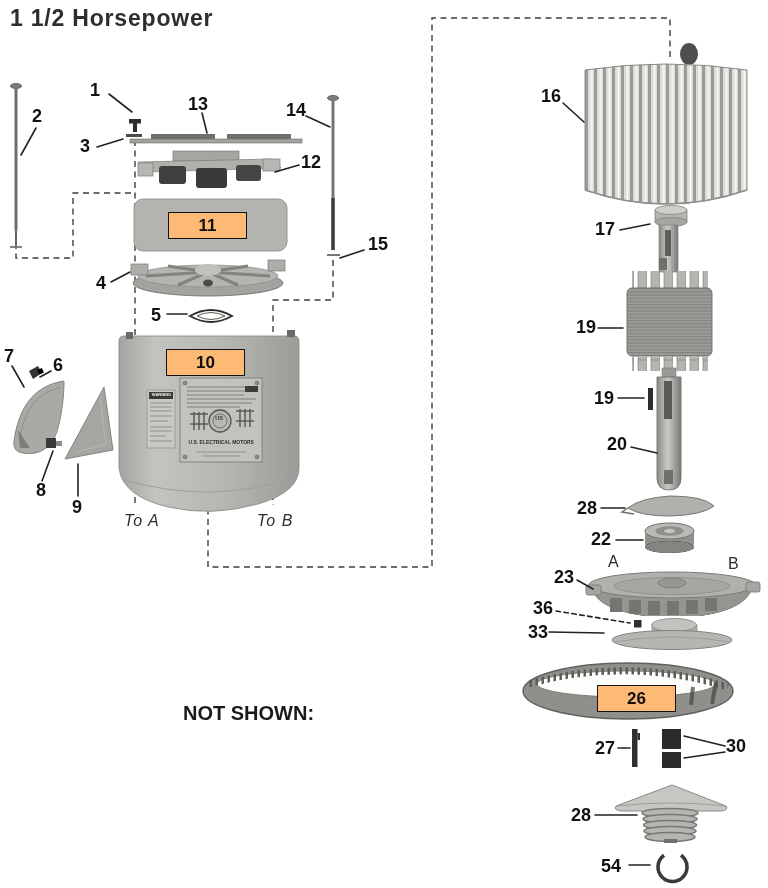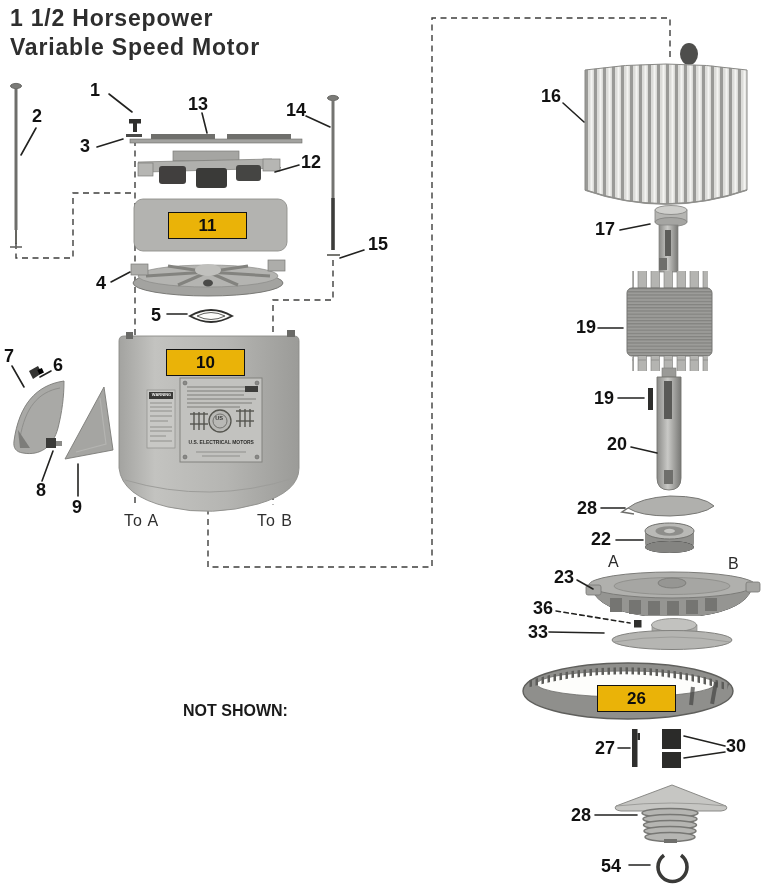--- a/index.html
+++ b/index.html
@@ -3,24 +3,24 @@
 <meta charset="utf-8">
 <style>
   html,body{margin:0;padding:0;background:#fff;}
   body{width:768px;height:888px;position:relative;font-family:"Liberation Sans",sans-serif;}
   .stage{position:absolute;left:0;top:0;width:768px;height:888px;overflow:hidden;padding-left:38px;}
   svg{position:absolute;left:0;top:0;}
   .txt{position:absolute;color:#1b1b1b;white-space:nowrap;}
   .title{left:10px;top:4px;font-size:23px;font-weight:bold;color:#2e2e2e;line-height:1.28;letter-spacing:.8px;}
   .co{font-size:18px;font-weight:bold;color:#111;}
   .mk{font-size:16px;color:#2b2b2b;}
-  .toab{font-size:16px;color:#2f2f2f;letter-spacing:1px;}
-  .pbox{position:absolute;background:#eab308;border:1.7px solid #121212;display:flex;align-items:center;justify-content:center;
+  .toab{font-size:16px;color:#2f2f2f;letter-spacing:1px;font-style:italic;}
+  .pbox{position:absolute;background:#fdba74;border:1.7px solid #121212;display:flex;align-items:center;justify-content:center;
         font-weight:bold;font-size:17px;color:#0e0e0e;}
-  .ns{left:183px;top:700px;font-size:16px;font-weight:bold;color:#1a1a1a;line-height:1.35;}
+  .ns{left:183px;top:700px;font-size:20px;font-weight:bold;color:#1a1a1a;line-height:1.35;}
   .tiny{position:absolute;font-weight:bold;transform-origin:left top;color:#2e2e2c;}
   .np-brand{left:180px;top:440px;width:150px;text-align:center;font-size:9px;transform:scale(.55);}
   .np-warn{left:150px;top:391.5px;width:46px;text-align:center;font-size:8px;color:#f2f2f0;transform:scale(.5);}
   .np-logo{left:212px;top:415px;width:20px;text-align:center;font-size:8px;transform:scale(.72);color:#3a3a38;}
 </style>
 </head>
 <body>
 
 <div class="stage">
 
@@ -343,21 +343,20 @@
     <line x1="618" y1="748" x2="630" y2="748"></line>
     <line x1="725" y1="746" x2="684" y2="736"></line>
     <line x1="725" y1="752" x2="684" y2="758"></line>
     <line x1="595" y1="815" x2="637" y2="815"></line>
     <line x1="629" y1="865" x2="650" y2="865"></line>
   </g>
 </svg>
 
 <div class="txt title">
   <div>1 1/2 Horsepower</div>
-  <div>Variable Speed Motor</div>
 </div>
 
 <div class="txt co" style="left:90px;top:80px">1</div>
 <div class="txt co" style="left:32px;top:106px">2</div>
 <div class="txt co" style="left:80px;top:136px">3</div>
 <div class="txt co" style="left:96px;top:273px">4</div>
 <div class="txt co" style="left:151px;top:305px">5</div>
 <div class="txt co" style="left:53px;top:355px">6</div>
 <div class="txt co" style="left:4px;top:346px">7</div>
 <div class="txt co" style="left:36px;top:480px">8</div>

